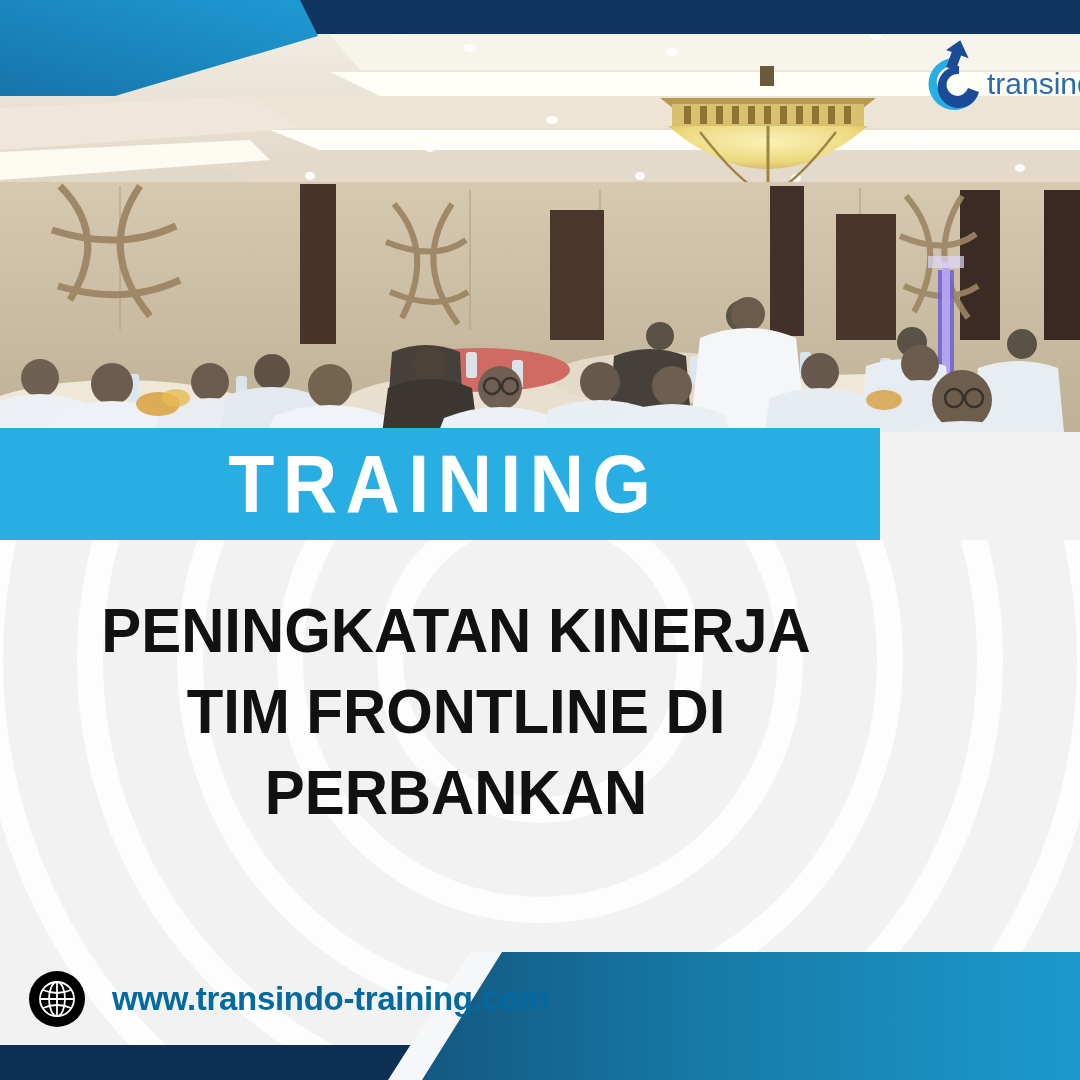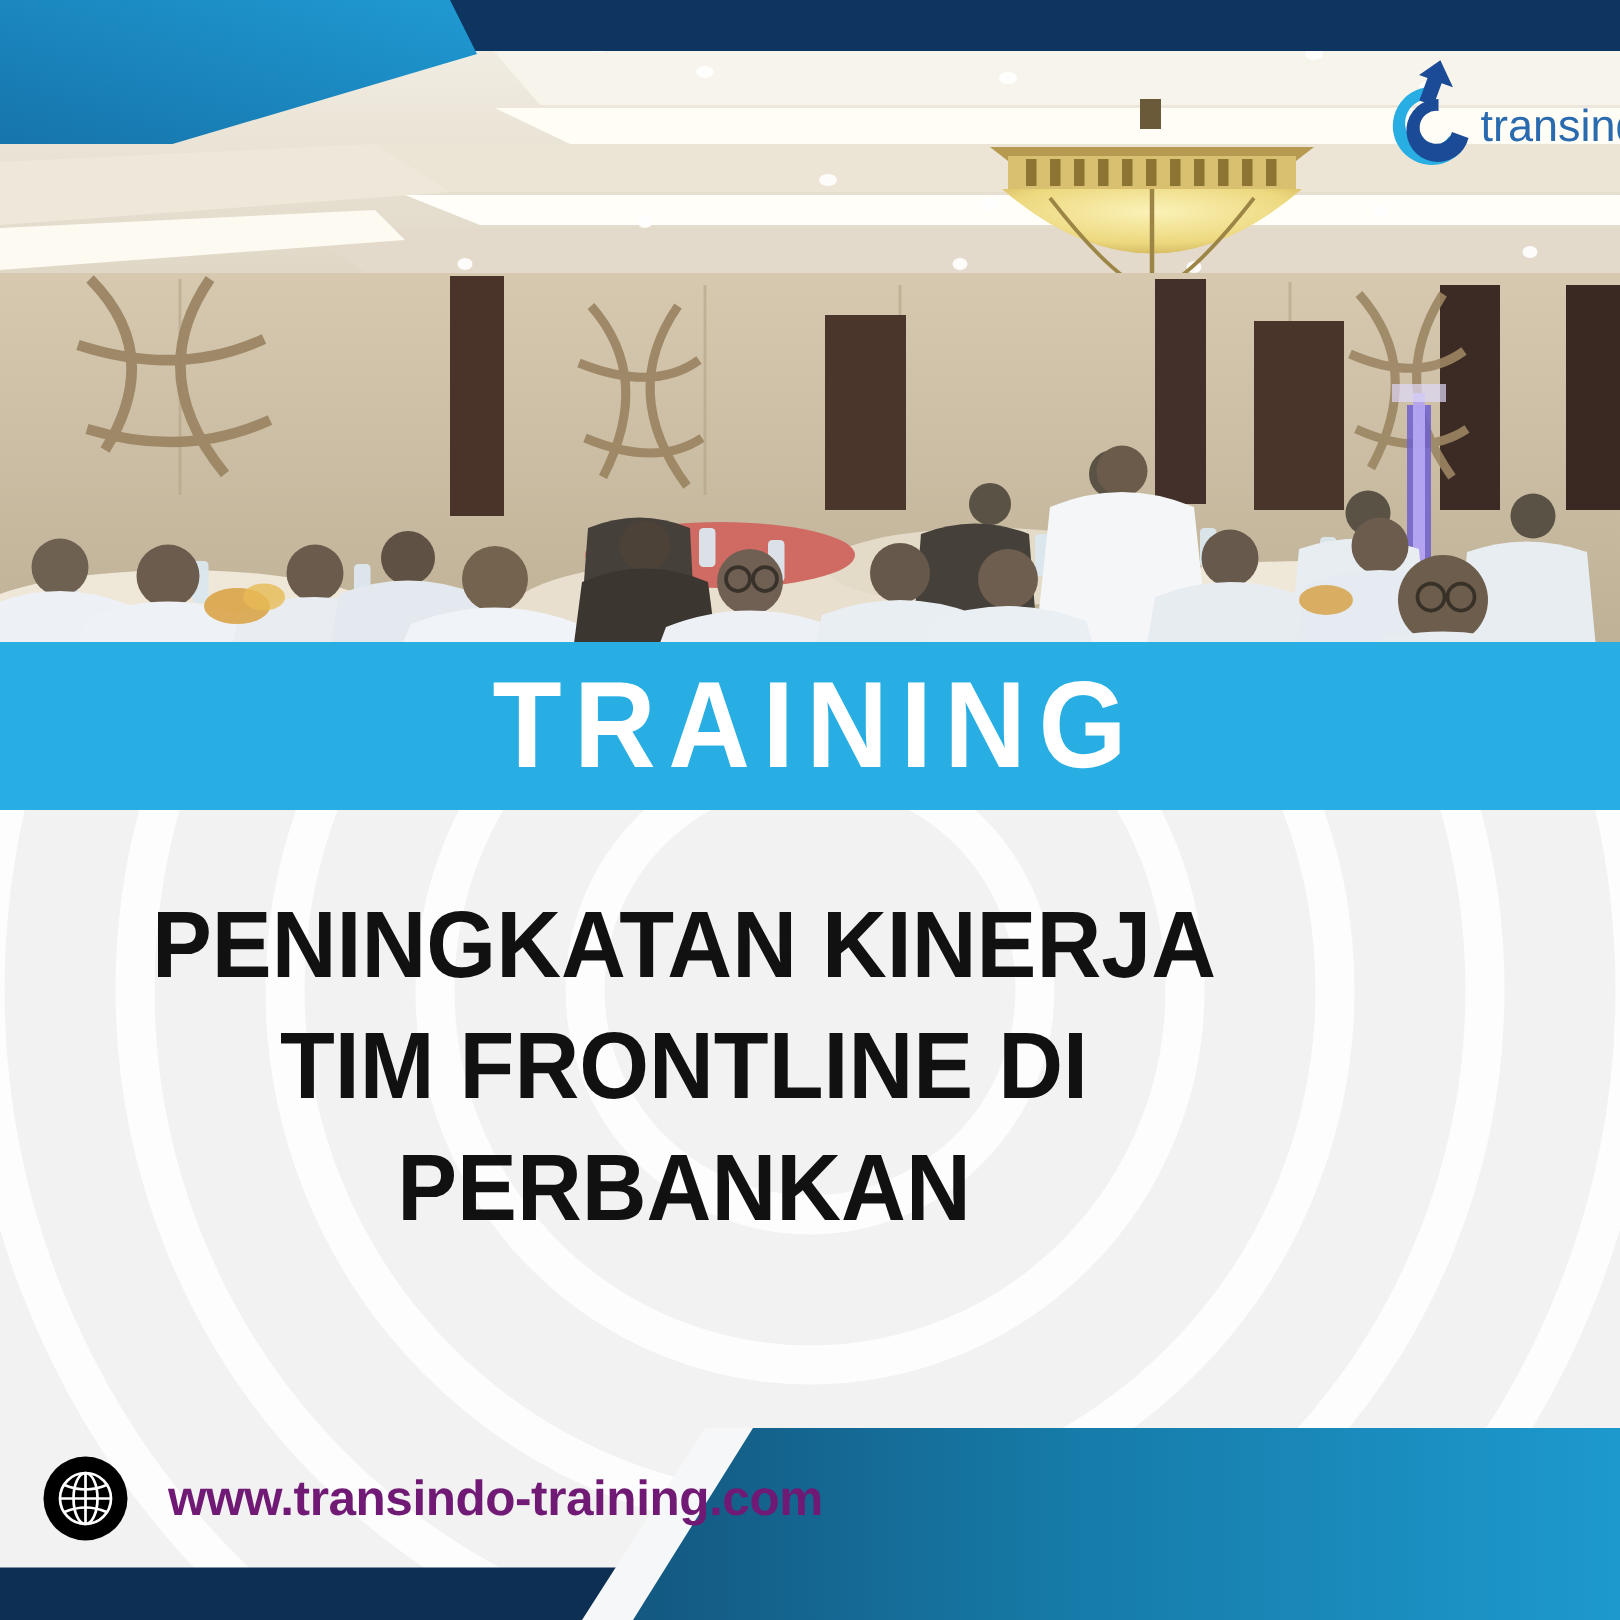--- a/index.html
+++ b/index.html
@@ -48,21 +48,21 @@
     width: 175px;
     height: 84px;
   }
   .logo svg { display:block; width:175px; height:84px; }
 
   
   .banner {
     position: absolute;
     left: 0;
     top: 428px;
-    width: 1080px;
+    width: 880px;
     height: 112px;
     background: #29aee3;
     display: flex;
     align-items: center;
     justify-content: center;
   }
   .banner-text {
     color: #ffffff;
     font-family: "Liberation Sans Narrow", "Liberation Sans", sans-serif;
     font-size: 82px;
@@ -111,21 +111,21 @@
     position: absolute;
     left: 28px;
     top: 970px;
     display: flex;
     align-items: center;
     gap: 26px;
   }
   .globe-icon { width: 58px; height: 58px; display:block; }
   .globe-icon svg { display:block; width:58px; height:58px; }
   .site-url {
-    color: #701a75;
+    color: #0369a1;
     font-size: 33px;
     font-weight: bold;
     letter-spacing: -0.3px;
     font-family: "Liberation Sans", sans-serif;
     white-space: nowrap;
   }
 
   
   .bottom-decor {
     position: absolute;

